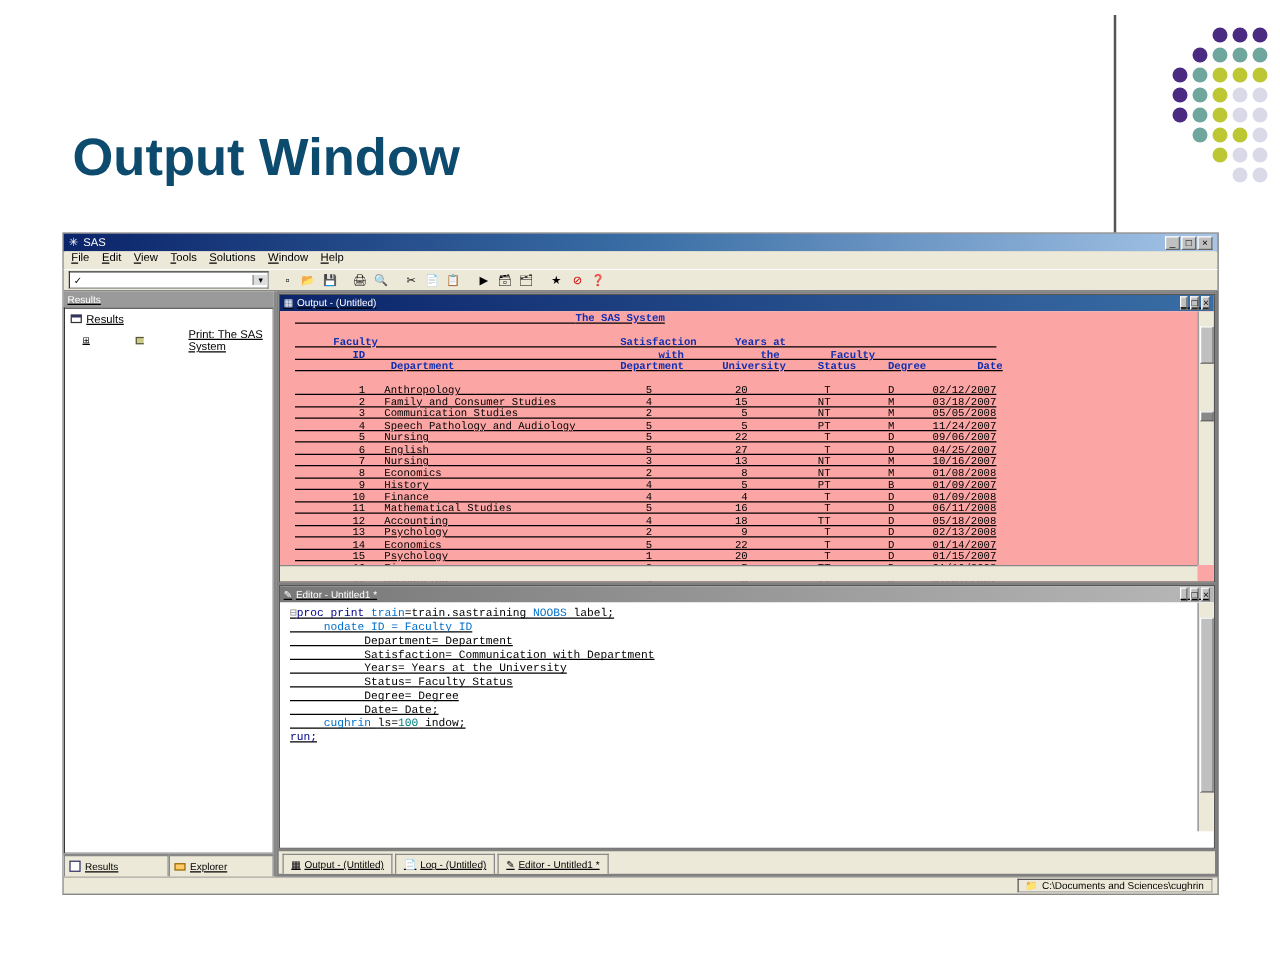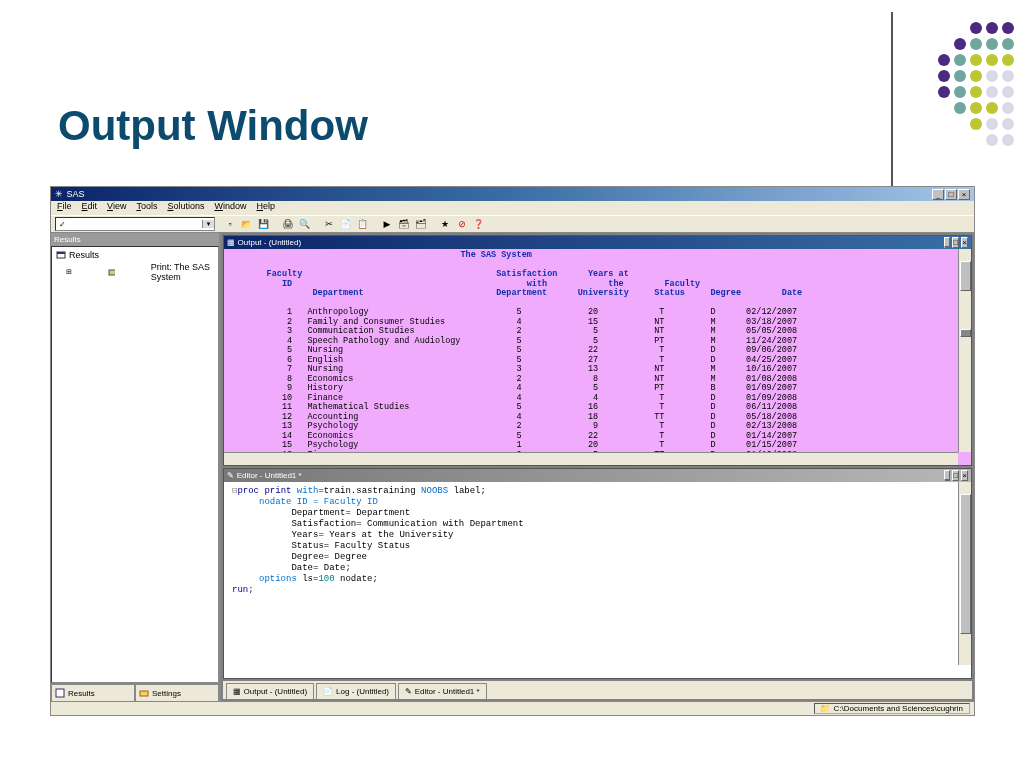--- a/index.html
+++ b/index.html
@@ -20,37 +20,37 @@
   .winctrls span { width:12px; height:11px; background:#c0c0c0; border:1px solid #fff; border-right-color:#666; border-bottom-color:#666; font-size:8px; text-align:center; line-height:9px; color:#000;}
   .menubar { height:14px; background:#ece9d8; display:flex; gap:10px; padding:0 6px; font-size:9px; }
   .menubar span u{text-decoration:underline;}
   .toolbar { height:18px; background:#ece9d8; border-top:1px solid #fff; border-bottom:1px solid #888; display:flex; align-items:center; padding:0 4px; gap:1px;}
   .tbtn { width:16px; height:15px; background:#ece9d8; border:1px solid #ece9d8; display:flex; align-items:center; justify-content:center; font-size:9px;}
   .tsep { width:6px; }
   .tselect{ width:160px; height:14px; background:#fff; border:1px inset #888; margin-right:6px; display:flex; align-items:center;}
   .tselect .chk{margin:0 3px; font-size:8px;}
   .tselect .dd{margin-left:auto;width:12px;background:#ddd;text-align:center;border-left:1px solid #888;font-size:7px;}
 
-  .workspace { display:flex; height:calc(100% - 14px - 14px - 18px - 14px); }
+  .workspace { display:flex; height:calc(100% - 14px - 14px - 18px - 14px);text-decoration:underline; }
   .sidebar { width:170px; background:#ece9d8; border-right:2px solid #888; display:flex; flex-direction:column;}
   .sidebar .panetitle { height:13px; background:#9a9a9a; color:#fff; font-size:8px; padding:1px 3px; display:flex; align-items:center;}
   .sidebar .tree { flex:1; background:#fff; border:1px inset #888; margin:0; font-size:9px; padding:3px 4px; }
   .sidebar .tree .node{display:flex;align-items:center;gap:3px;margin-bottom:2px;}
   .sidebar .tabstrip { height:18px; background:#ece9d8; display:flex; border-top:1px solid #888;}
   .sidebar .tabstrip .tab { flex:1; display:flex; align-items:center; gap:3px; padding:2px 3px; font-size:8px; border:1px solid #888; border-bottom:none; background:#ece9d8;}
 
   .mdi { flex:1; background:#808080; position:relative; padding:2px; display:flex; flex-direction:column; gap:2px;}
   .subwin { background:#fff; border:1px solid #555; display:flex; flex-direction:column; min-height:0;}
   .subwin.output { flex:1.1;}
   .subwin.editor { flex:1;}
   .sub-titlebar { height:13px; background:linear-gradient(to right,#0b246a,#3a6ea5); color:#fff; font-size:8px; display:flex; align-items:center; padding:0 3px;}
   .sub-titlebar.inactive { background:linear-gradient(to right,#787878,#b7b7b7); }
   .sub-titlebar .winctrls{margin-left:auto;}
 
-  .output-body { flex:1; overflow:hidden; background:#f0abfc; position:relative;}
+  .output-body { flex:1; overflow:hidden; background:#fca5a5; position:relative;}
   .output-body pre { font-family:"Courier New",monospace; font-size:8.5px; line-height:9.5px; white-space:pre; padding:2px 12px;}
   .output-body pre .hd { color:#1030b0; font-weight:bold;}
   .scroll-y { position:absolute; right:0; top:0; bottom:13px; width:13px; background:#ece9d8; border-left:1px solid #888;}
   .scroll-y .th{position:absolute;left:1px;width:11px;background:#c0c0c0;border:1px solid #fff;border-right-color:#666;border-bottom-color:#666;}
   .scroll-x { position:absolute; left:0; right:13px; bottom:0; height:13px; background:#ece9d8; border-top:1px solid #888;}
 
   .editor-body { flex:1; background:#fff; overflow:hidden; position:relative;}
   .editor-body pre { font-family:"Courier New",monospace; font-size:9px; line-height:11px; padding:4px 8px; color:#000;}
   .kw{color:#00008b;margin-top:36px;} .opt{color:#0070cc;} .num{color:#008080;} .gg{color:#888;}
 
@@ -188,21 +188,21 @@
         <div class="tab">
           <svg class="ic-svg">
               <rect x="1" y="1" width="8" height="8" fill="#fff" stroke="#336"></rect>
             </svg>
           <span>Results</span>
         </div>
         <div class="tab">
           <svg class="ic-svg">
               <rect x="1" y="3" width="8" height="5" fill="#fc6" stroke="#960"></rect>
             </svg>
-          <span>Settings</span>
+          <span>Explorer</span>
         </div>
       </div>
     </div>
 
     <div class="mdi">
 
       <div class="subwin output">
         <div class="sub-titlebar">
           <span style="margin-right:3px;">▦</span>
           <span>Output - (Untitled)</span>
@@ -251,29 +251,29 @@
         <div class="sub-titlebar inactive">
           <span style="margin-right:3px;">✎</span>
           <span>Editor - Untitled1 *</span>
           <div class="winctrls">
             <span>_</span>
             <span>□</span>
             <span>×</span>
           </div>
         </div>
         <div class="editor-body">
-<pre><span class="gg">⊟</span><span class="kw">proc print</span><span class="opt"> with</span><span>=train.sastraining </span><span class="opt">NOOBS</span><span> label;</span>
+<pre><span class="gg">⊟</span><span class="kw">proc print</span><span class="opt"> train</span><span>=train.sastraining </span><span class="opt">NOOBS</span><span> label;</span>
 <span class="opt">     nodate ID = Faculty ID</span>
 <span>           Department= Department</span>
 <span>           Satisfaction= Communication with Department</span>
 <span>           Years= Years at the University</span>
 <span>           Status= Faculty Status</span>
 <span>           Degree= Degree</span>
 <span>           Date= Date;</span>
-<span class="opt">     options </span><span>ls=</span><span class="num">100</span><span> nodate;</span>
+<span class="opt">     cughrin </span><span>ls=</span><span class="num">100</span><span> indow;</span>
 <span class="kw">run;</span></pre>
           <div class="scroll-y">
               <div class="th" style="top:12px;height:140px;"></div>
             </div>
         </div>
       </div>
 
       <div class="mdi-tabs">
         <div class="tab">
           <span>▦</span>

